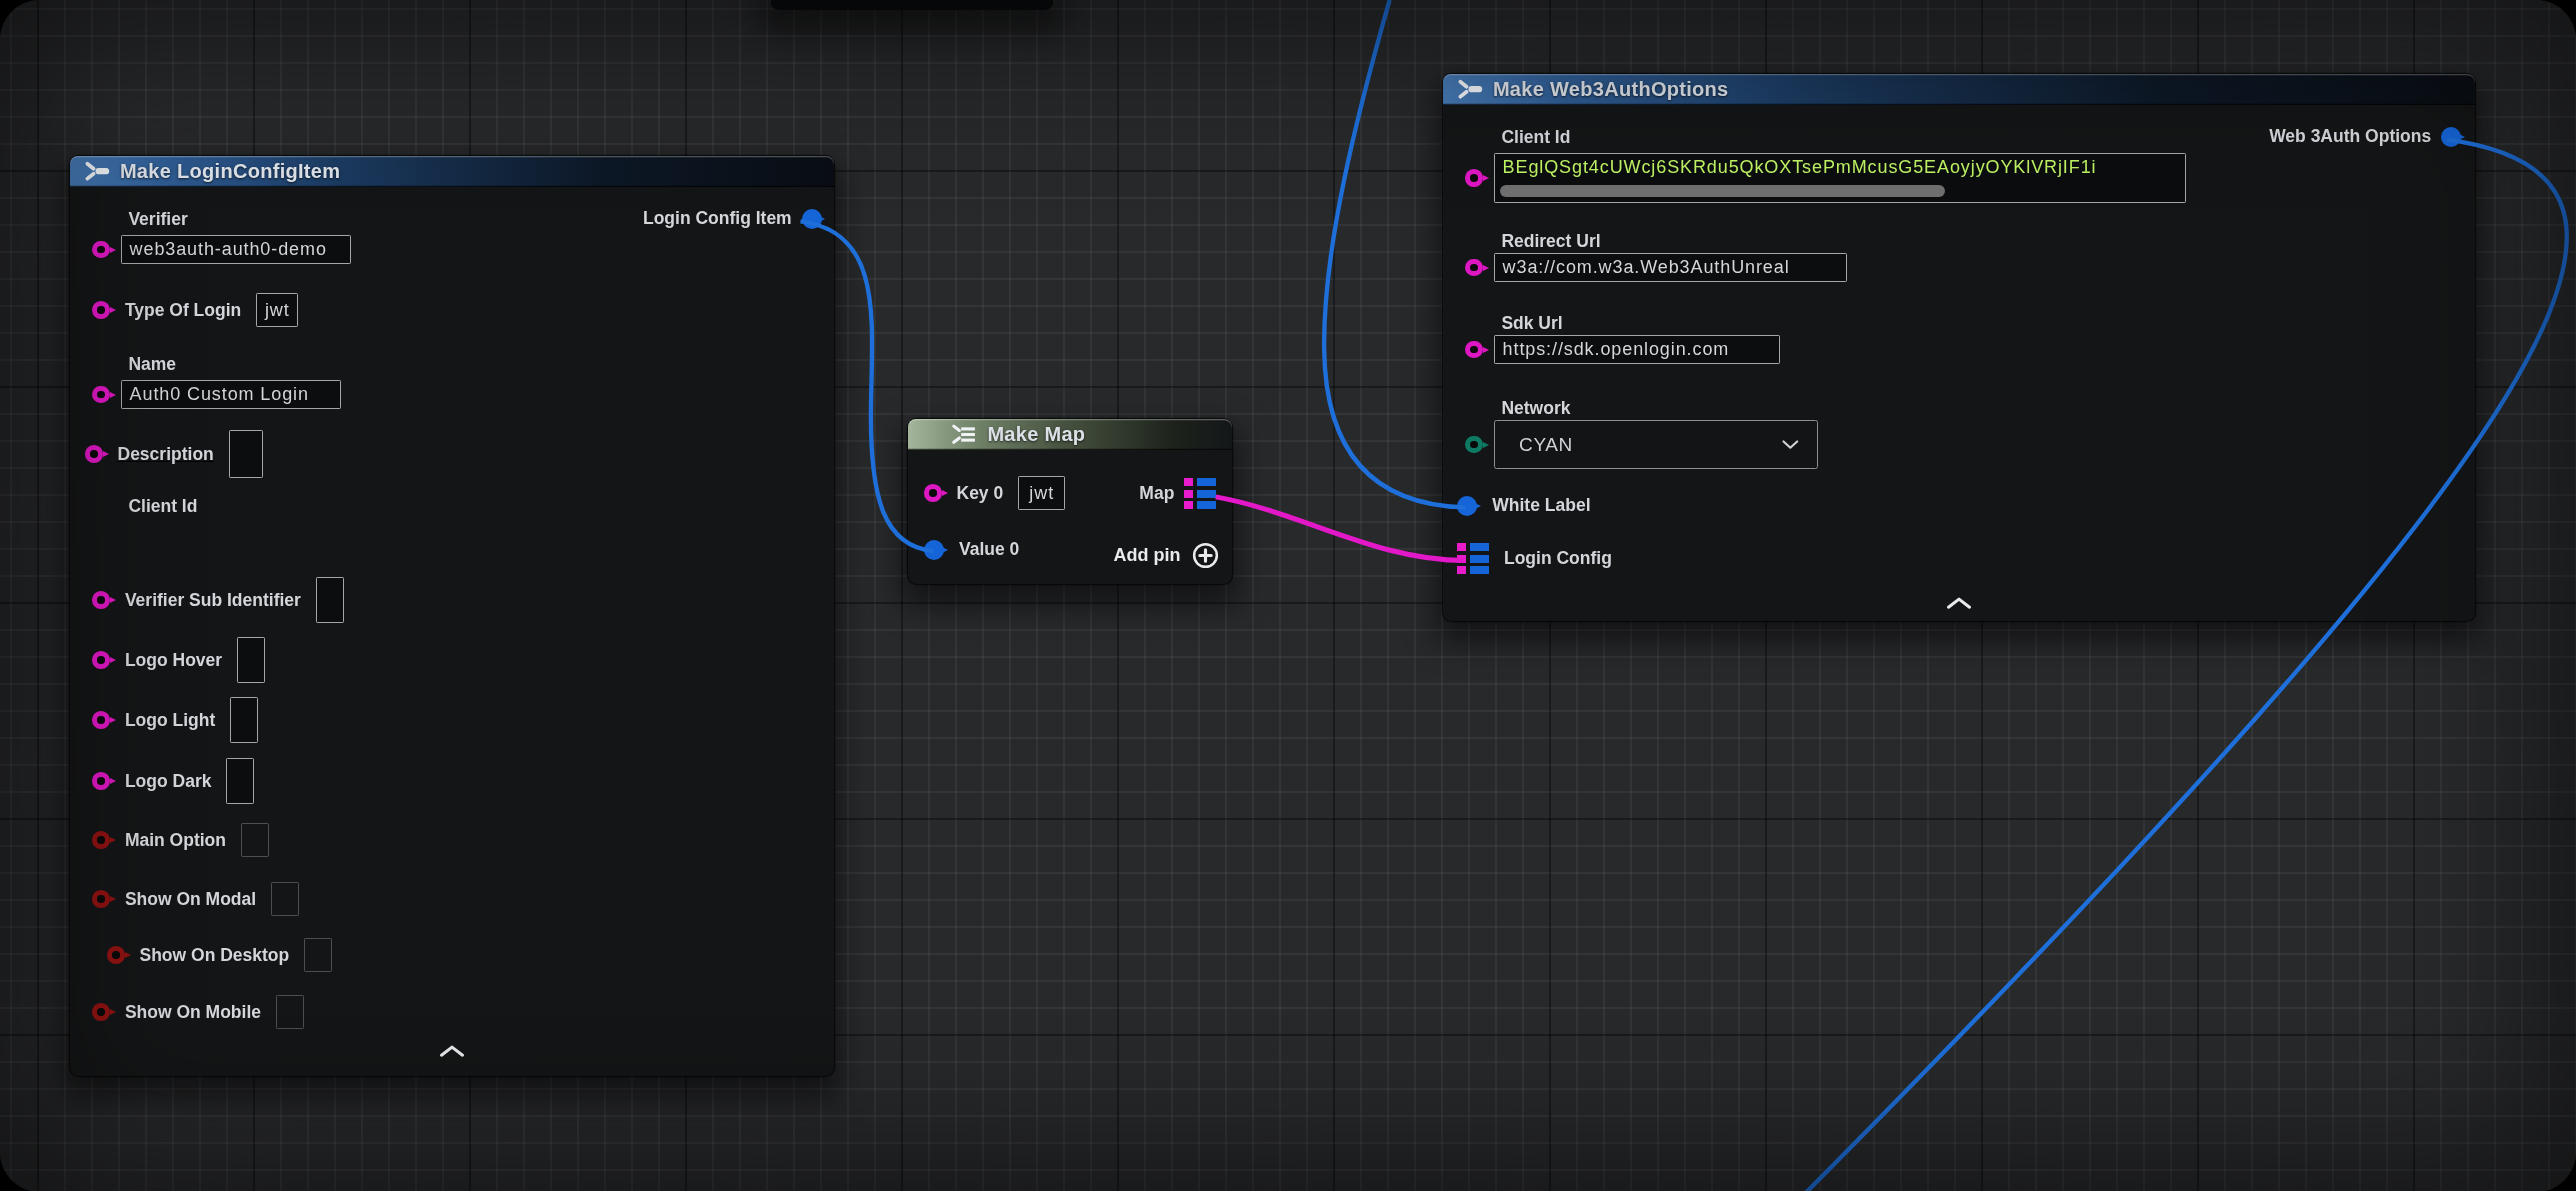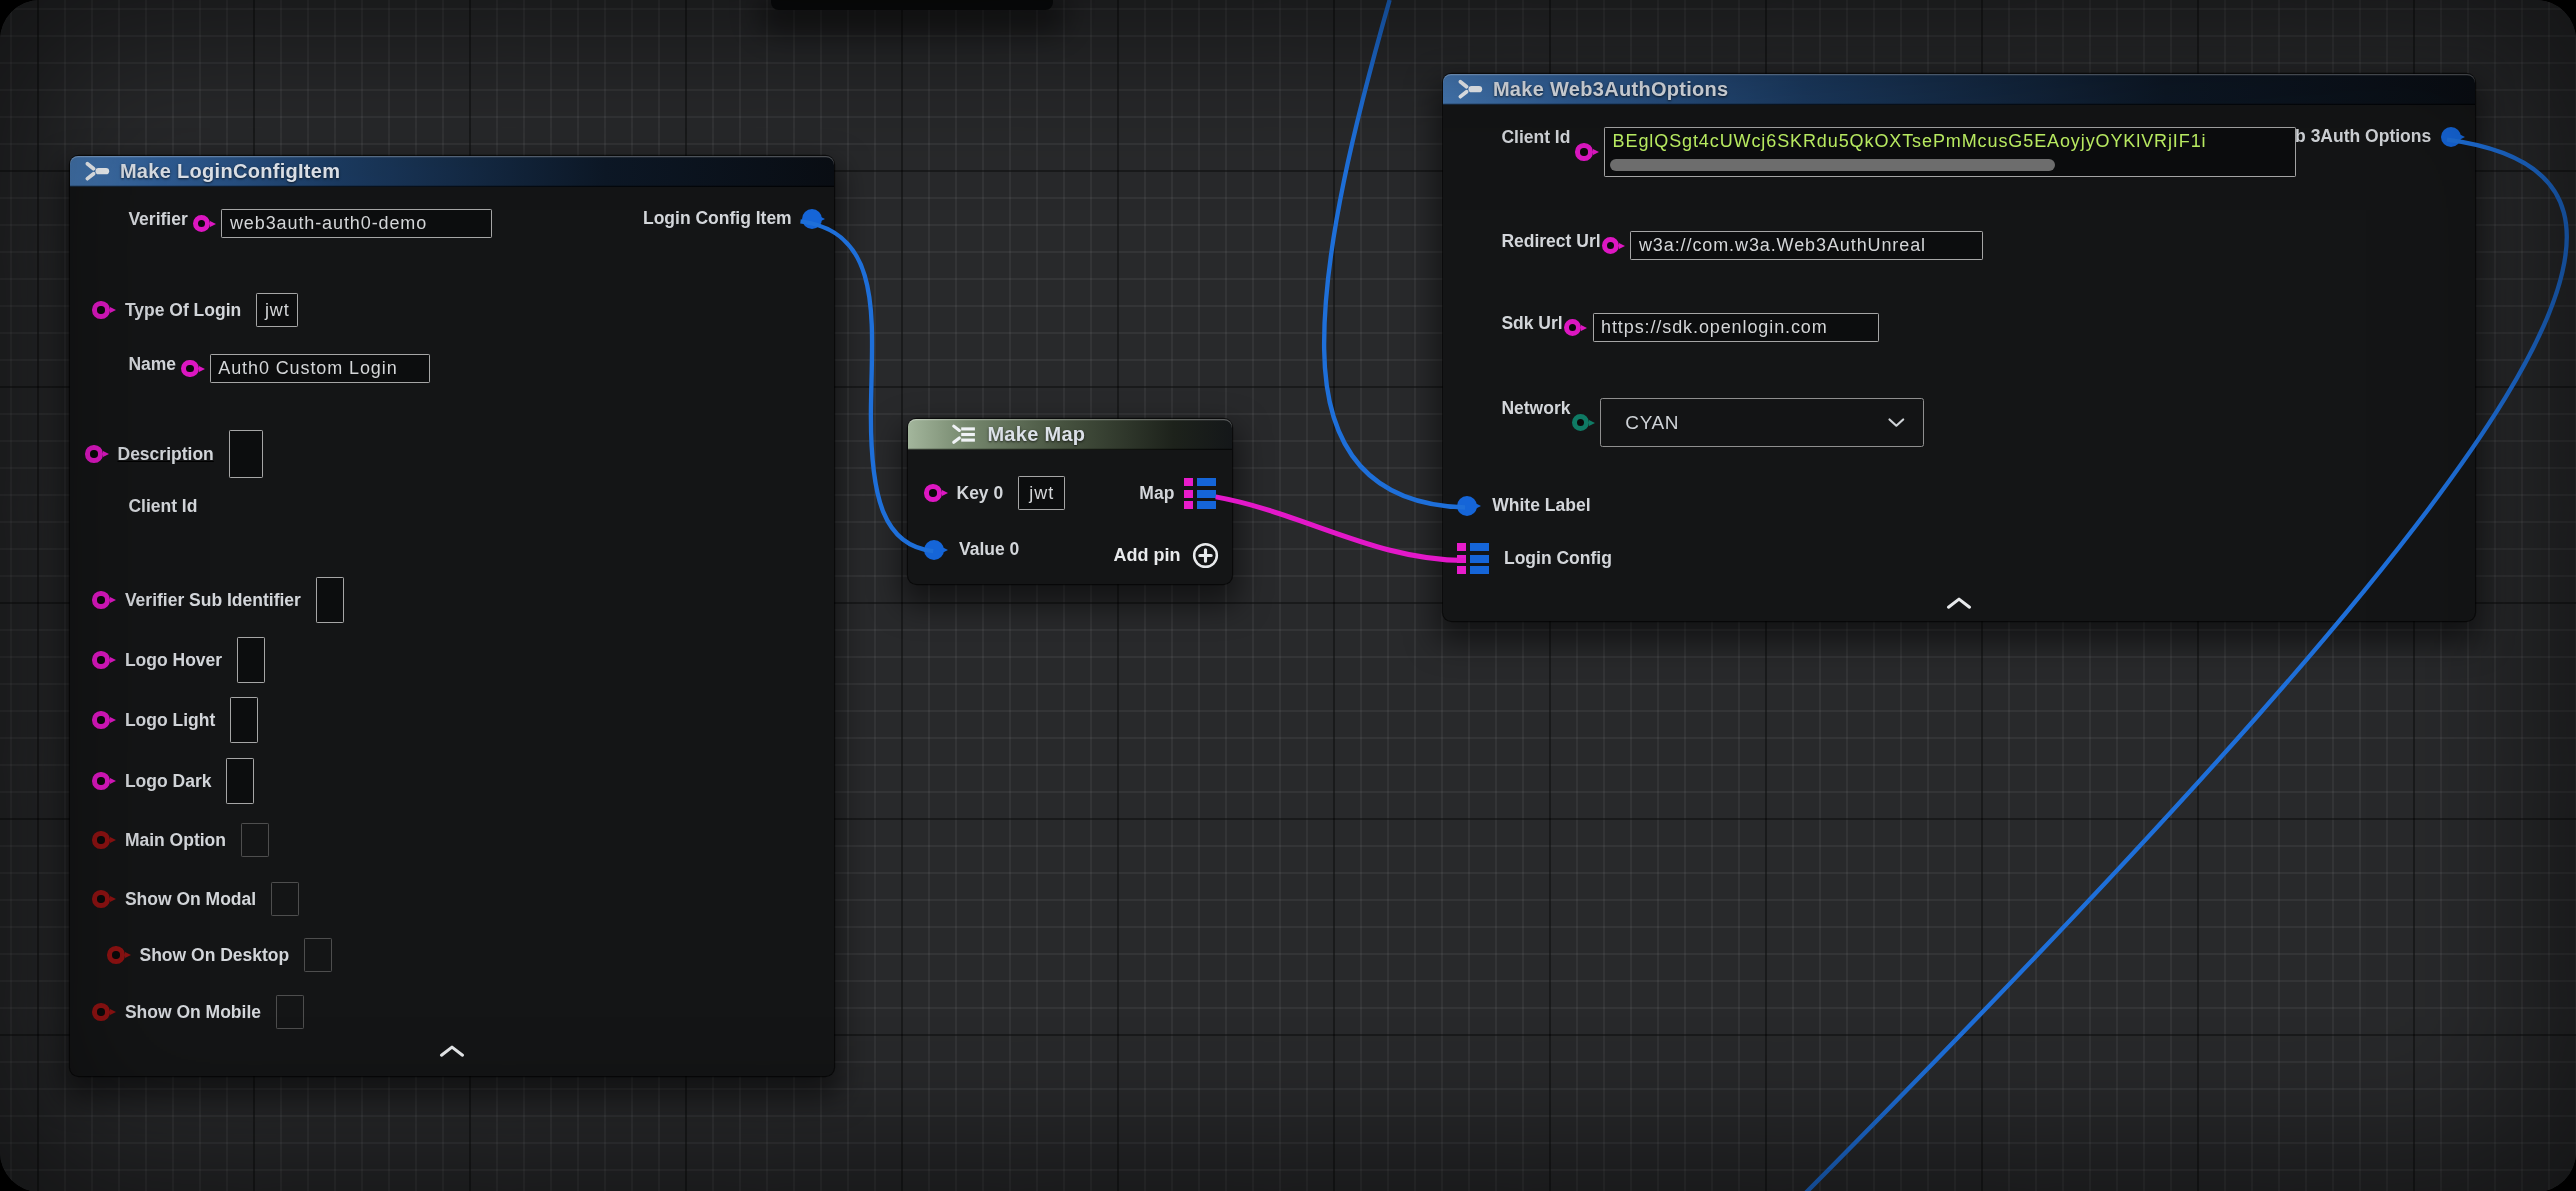--- a/index.html
+++ b/index.html
@@ -23,21 +23,21 @@
     box-shadow:0 0 0 1.2px rgba(0,0,0,.65), 0 15px 30px 6.2px rgba(0,0,0,.5);}
   .nheader{position:absolute;left:0;right:0;top:0;height:31px;display:flex;align-items:center;
     gap:10px;padding:0 12.5px;border-radius:8px 8px 0 0;font-size:20px;font-weight:700;
     color:#dce1e8;letter-spacing:0.3px;text-shadow:0 1.2px 2.5px rgba(0,0,0,.7);box-sizing:border-box;}
   .nheader.blue{background:linear-gradient(90deg,#4679b4 0%,#2f5c93 12%,#1b3a60 35%,#0d1826 70%,#0a0e14 100%);
     box-shadow:inset 0 1.2px 0 rgba(255,255,255,.28), inset 0 -1.2px 0 rgba(0,0,0,.65);}
   .nheader.green{background:linear-gradient(90deg,#a3b69c 0%,#76886e 18%,#46523f 48%,#1d221b 82%,#141719 100%);
     box-shadow:inset 0 1.2px 0 rgba(255,255,255,.3), inset 0 -1.2px 0 rgba(0,0,0,.65);padding-left:42px;}
 
   .prow{position:absolute;display:flex;align-items:center;gap:15px;justify-content:space-between;}
-  .lfrow{position:absolute;display:flex;flex-direction:row;gap:5px;}
+  .lfrow{position:absolute;display:flex;flex-direction:column;gap:5px;}
   .flabel{margin-left:36px;font-size:17.5px;font-weight:600;color:#d3d6da;line-height:21px;white-space:nowrap;}
   .fline{display:flex;align-items:center;gap:11.2px;}
   .plabel{font-size:17.5px;font-weight:600;color:#d3d6da;white-space:nowrap;}
   .outrow{position:absolute;display:flex;align-items:center;gap:10px;}
 
   .pin{width:17.5px;height:17.5px;border-radius:50%;border:5px solid #dd17c2;background:#0a0a0a;
     box-sizing:border-box;position:relative;flex:none;}
   .pin::after{content:"";position:absolute;left:12.5px;top:50%;transform:translateY(-50%);
     border-top:3.7px solid transparent;border-bottom:3.7px solid transparent;border-left:6.2px solid #dd17c2;}
   .pin.bool{border-color:#8d1212;}.pin.bool::after{border-left-color:#8d1212;}
@@ -99,21 +99,21 @@
 
       <div class="outrow" style="right:16px;top:52px;">
         <span class="plabel">Login Config Item</span>
         <span class="pin solid" style="margin-right:-3.7px;"></span>
       </div>
 
       <div class="lfrow" style="left:22.4px;top:53px;">
         <div class="flabel">Verifier</div>
         <div class="fline">
           <span class="pin"></span>
-          <div class="tfield" style="width:271px;">web3auth-auth0-demo</div>
+          <div class="tfield" style="width:230px;">web3auth-auth0-demo</div>
         </div>
       </div>
 
       <div class="prow" style="left:22.4px;top:137px;">
         <span class="pin"></span>
         <span class="plabel">Type Of Login</span>
         <div class="tfield center" style="width:42px;height:34px;line-height:32px;">jwt</div>
       </div>
 
       <div class="lfrow" style="left:22.4px;top:198px;">

